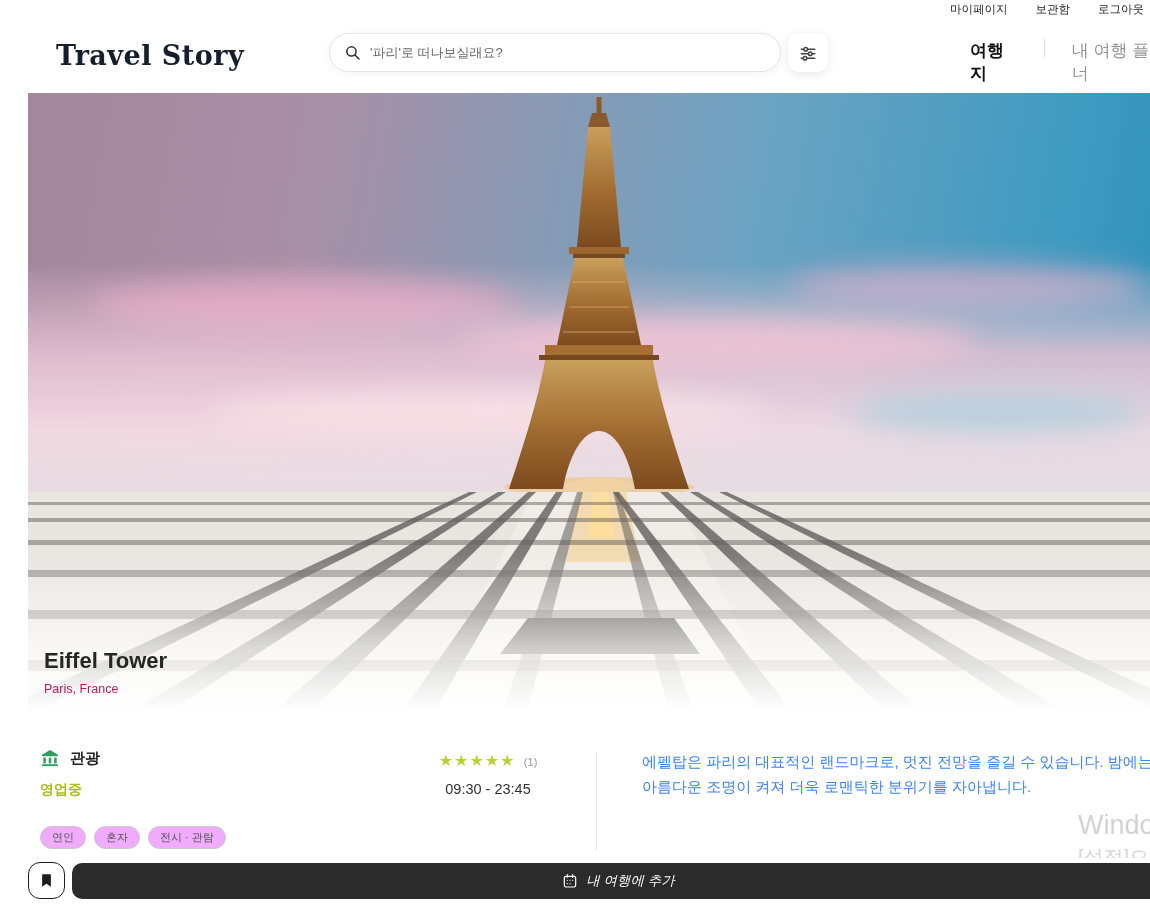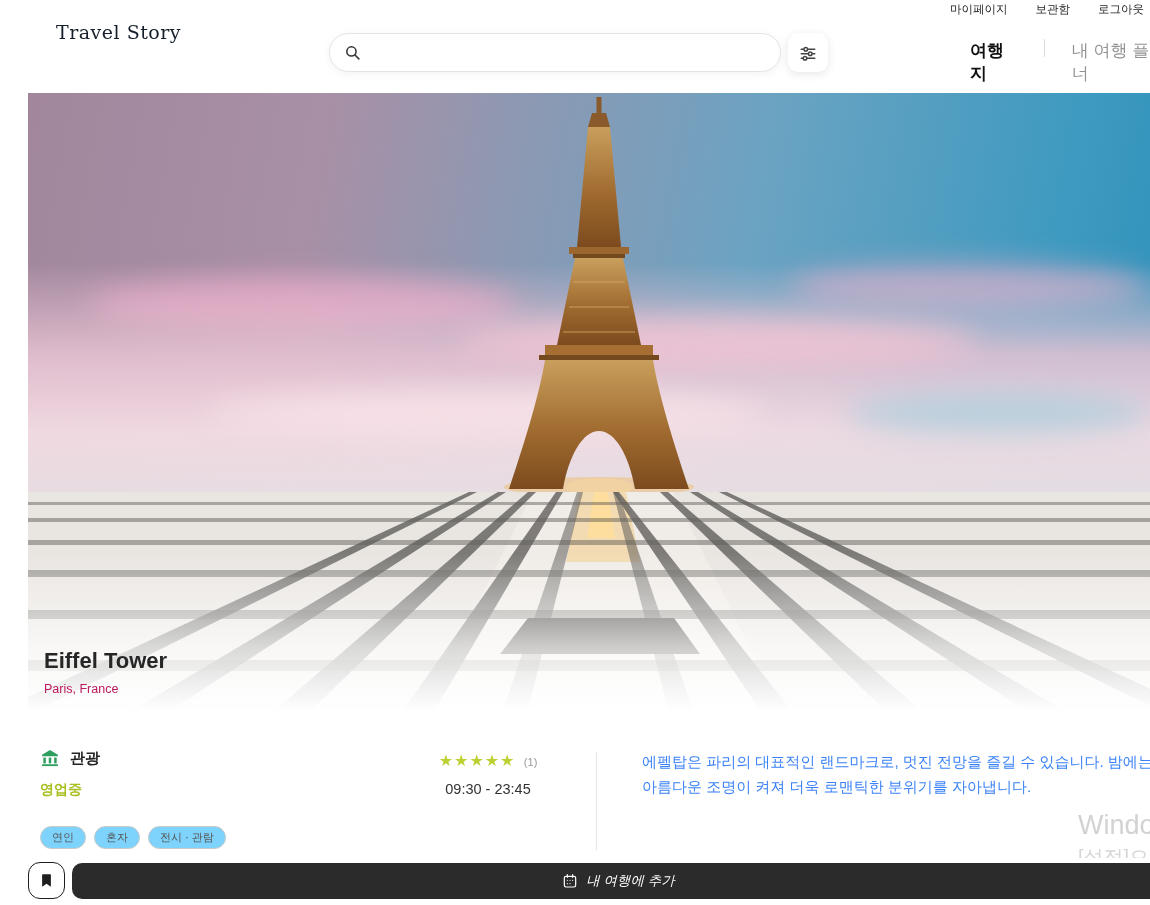--- a/index.html
+++ b/index.html
@@ -8,23 +8,23 @@
     position:relative; width:1150px; height:905px; background:#fff;
     overflow:hidden; font-family:"Liberation Sans", sans-serif;margin-left:24px;
   }
 
   
   .topbar { position:absolute; top:2px; right:30px; display:flex; gap:28px; }
   .topbar span { font-size:11.5px; color:#222; font-weight:500; cursor:pointer; }
 
   
   .logo {
-    position:absolute; left:32px; top:21px;
-    font-family:"DejaVu Serif", serif; font-weight:400;
-    font-size:19px; color:#151f2b; letter-spacing:.5px;
+    position:absolute; left:32px; top:40px;
+    font-family:"DejaVu Serif", serif; font-weight:700;
+    font-size:27px; color:#151f2b; letter-spacing:.5px;
   }
   .searchbar {
     position:absolute; left:305px; top:33px; width:452px; height:39px;
     background:#fff; border:1px solid #e4e4e4; border-radius:20px;
     box-shadow:0 2px 10px rgba(0,0,0,.05);
     display:flex; align-items:center; padding:0 14px; gap:9px;
   }
   .searchbar input { border:none; outline:none; flex:1; font-size:13px; color:#333; font-family:inherit; background:transparent; }
   .searchbar input::placeholder { color:#666; }
   .filter-btn {
@@ -66,21 +66,21 @@
   .hero-title { position:absolute; left:16px; top:555px; font-size:22px; font-weight:700; color:#262626; }
   .hero-loc   { position:absolute; left:16px; top:589px; font-size:12.5px; color:#be185d; }
 
   
   .category-row { position:absolute; left:16px; top:748px; display:flex; align-items:center; gap:10px; }
   .category-row .label { font-size:15px; font-weight:700; color:#222; }
   .status { position:absolute; left:16px; top:781px; font-size:14px; font-weight:700; }
   .tags { position:absolute; left:16px; top:826px; display:flex; gap:8px; }
   .tag {
     border:1px solid #c9c9c9; border-radius:999px; padding:3px 11px;
-    font-size:11px; color:#555; background:#7dd3fc; white-space:nowrap;
+    font-size:11px; color:#555; background:#f0abfc; white-space:nowrap;
   }
   .rating-block { position:absolute; left:396px; top:752px; width:136px; text-align:center; }
   .stars { font-size:16px; letter-spacing:1px; line-height:1; }
   .rating-count { font-size:11px; color:#999; margin-left:4px; }
   .hours { margin-top:11px; font-size:14.5px; color:#333; }
   .v-divider { position:absolute; left:572px; top:752px; height:98px; border-left:1px solid #e6e6e6; }
   .description { position:absolute; left:618px; top:750px; width:514px; font-size:15px; line-height:1.65; color:#3b82f6; }
 
   
   .wm { position:absolute; left:1054px; top:810px; white-space:nowrap; }
@@ -114,20 +114,21 @@
 
   <div class="logo">Travel Story</div>
 
   <div class="searchbar">
     <span style="display:flex;">
       <svg width="17" height="17" viewBox="0 0 24 24" fill="none" stroke="#333" stroke-width="2.2" stroke-linecap="round">
         <circle cx="10.5" cy="10.5" r="6.5"></circle>
           <line x1="15.5" y1="15.5" x2="21" y2="21"></line>
       </svg>
     </span>
+    <input type="text" placeholder="'파리'로 떠나보실래요?" style="">
   </div>
 
   <div class="filter-btn">
     <span style="display:flex;">
       <svg width="18" height="18" viewBox="0 0 24 24" fill="none" stroke="#444" stroke-width="2" stroke-linecap="round">
         <line x1="3" y1="7" x2="21" y2="7"></line>
           <circle cx="9" cy="7" r="2.4" fill="#fff"></circle>
         <line x1="3" y1="13" x2="21" y2="13"></line>
           <circle cx="15" cy="13" r="2.4" fill="#fff"></circle>
         <line x1="3" y1="19" x2="21" y2="19"></line>

